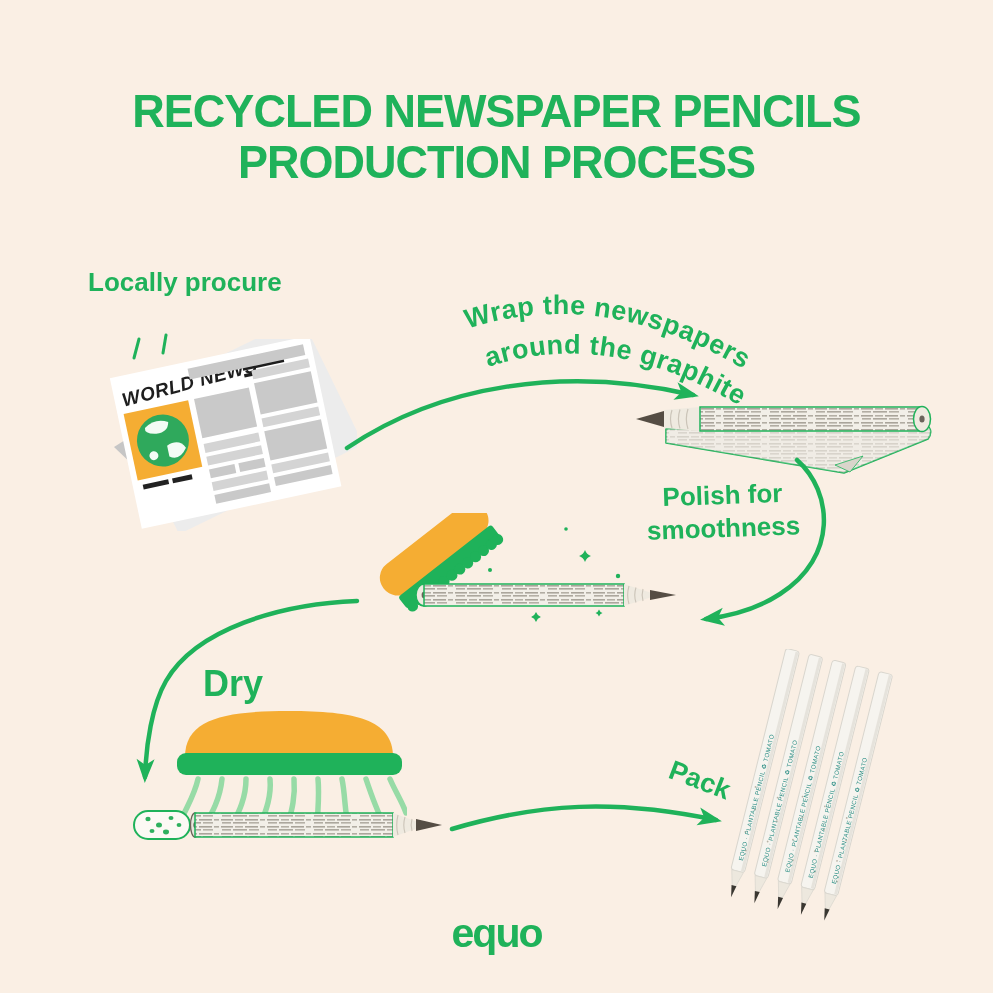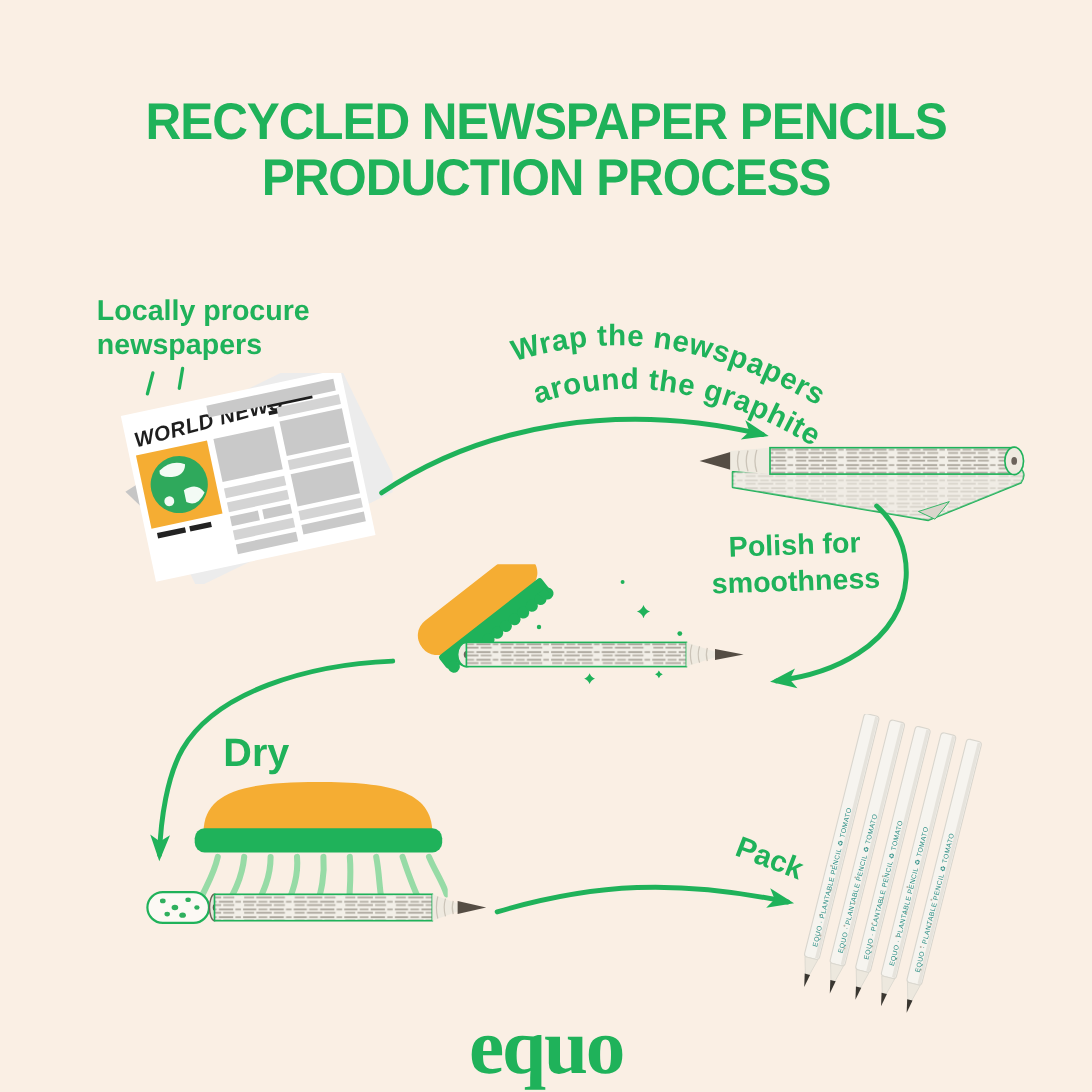--- a/index.html
+++ b/index.html
@@ -1,29 +1,29 @@
 <!DOCTYPE html>
 <html><head>
 <meta charset="utf-8">
 <style>
   html,body{margin:0;padding:0;}
   body{background:#FAEFE4;font-family:"Liberation Sans", sans-serif;}
   #canvas{position:relative;width:993px;height:993px;background:#FAEFE4;overflow:hidden;margin:17px auto;}
   .abs{position:absolute;}
-  .green{color:#1FB25A;}
+  .green{color:#1FB25A;text-align:right;}
   #title{top:70px;left:0;width:993px;text-align:center;color:#1FB25A;
          font-weight:800;font-size:45px;line-height:49px;letter-spacing:-1px;
          transform:scaleY(1.04);}
   .step-label{color:#1FB25A;font-weight:600;}
   #procure-text{top:250px;left:88px;font-size:26px;line-height:31px;}
   #dry-text{top:646px;left:203px;font-size:36px;}
   #pack-text{top:748px;left:668px;font-size:27px;transform:rotate(21deg);}
   #polish-text{top:462px;left:618px;width:210px;text-align:center;font-size:26px;line-height:33px;transform:rotate(-2deg);}
   #logo{top:893px;left:0;width:993px;text-align:center;color:#1FB25A;
-        font-weight:800;font-size:72px;letter-spacing:-2px;font-family:Liberation Serif, serif;}
+        font-weight:800;font-size:41px;letter-spacing:-2px;}
   svg{display:block;}
   svg text{font-family:"Liberation Sans", sans-serif;}
   .overlay{pointer-events:none;}
 </style>
 </head>
 <body>
 
 <div id="canvas">
 
   <svg width="0" height="0" style="position:absolute" aria-hidden="true">
@@ -45,21 +45,20 @@
     </defs>
   </svg>
 
   <div id="title" class="abs">
     <div>RECYCLED NEWSPAPER PENCILS</div>
     <div>PRODUCTION PROCESS</div>
   </div>
 
   <div id="procure-text" class="abs step-label green">
     <div>Locally procure</div>
-    <div>newspapers</div>
   </div>
 
   <svg class="abs" style="left:102px;top:322px" width="255" height="192" viewBox="0 0 255 192">
     <g transform="rotate(-26 125 95)">
       <rect x="38" y="22" width="205" height="142" fill="#ECECEC"></rect>
     </g>
     <polygon points="12,108 50,84 54,148" fill="#C6C6C6"></polygon>
     <g transform="rotate(-12 125 95)">
       <rect x="22" y="16" width="204" height="154" fill="#FFFFFF"></rect>
       <text x="30" y="47" font-size="19" font-weight="bold" font-style="italic" fill="#1E1E1E" letter-spacing="0.5" transform="rotate(-3 30 47)">WORLD NEWS</text>

